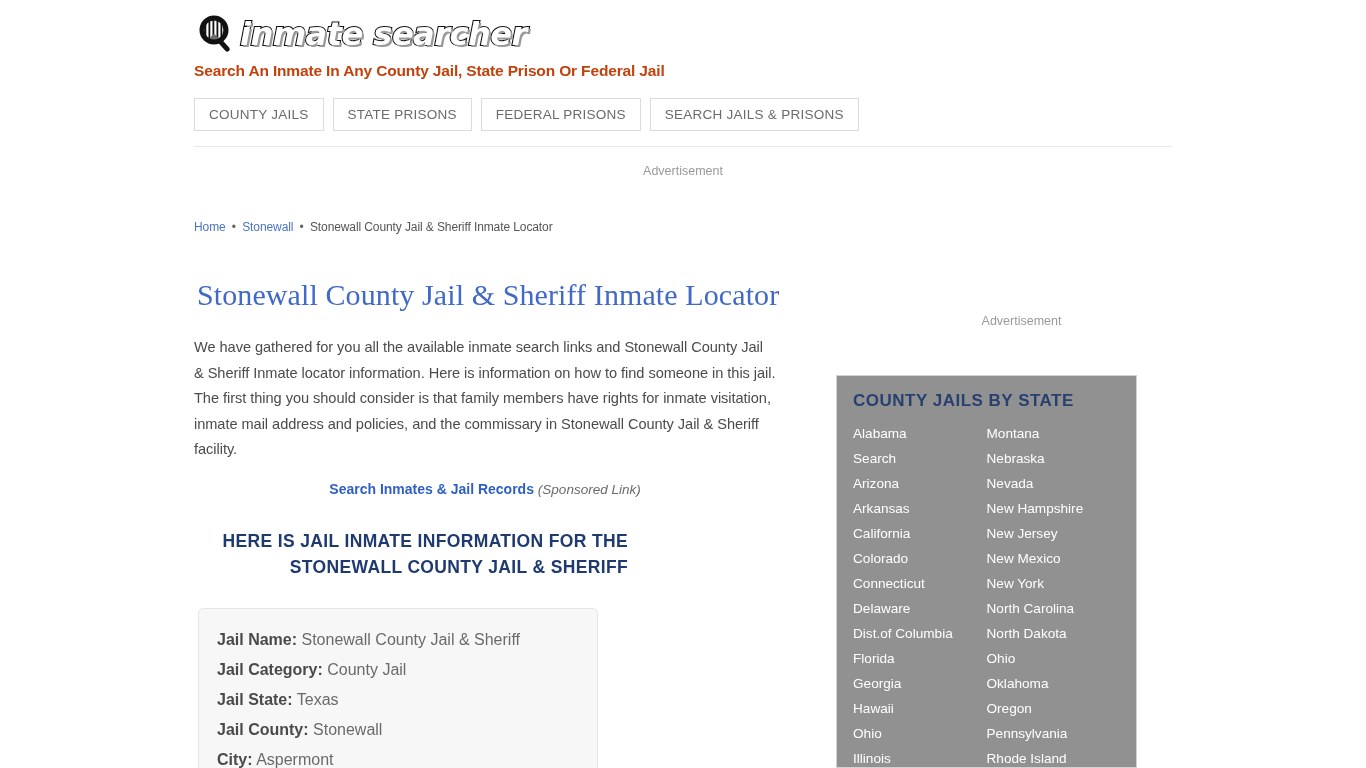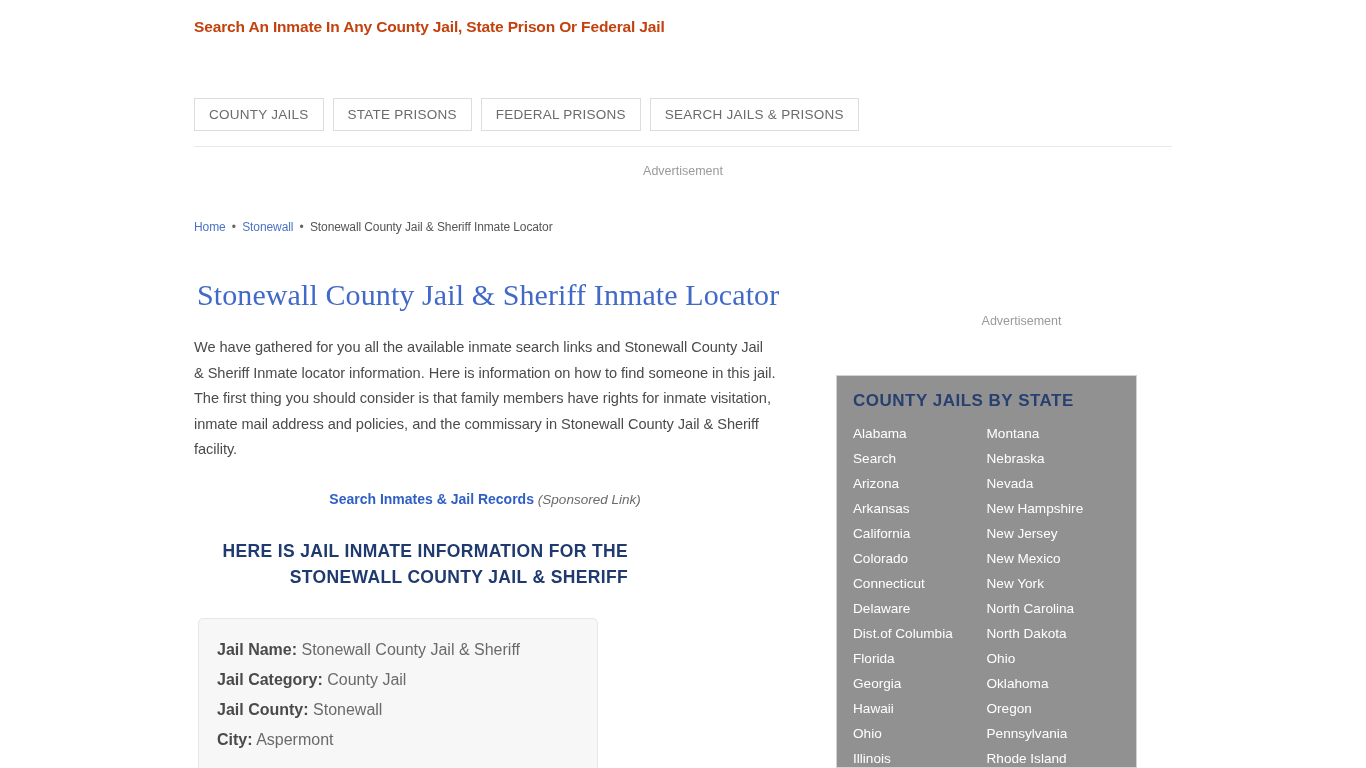--- a/index.html
+++ b/index.html
@@ -153,21 +153,21 @@
   .intro {
     margin: 23px 0 0 0;
     font-size: 14.6px;
     color: #4b4b4b;
     line-height: 25.5px;
     width: 582px;
     letter-spacing: -0.05px;
   }
 
   .sponsor-row {
-    margin: 26px 0 0 0;
+    margin: 16px 0 0 0;
     width: 582px;
     text-align: center;
     font-size: 14px;
     line-height: 20px;
   }
   .sponsor-row a {
     color: #2f5fc4;
     font-weight: bold;
     text-decoration: none;
     cursor: pointer;
@@ -245,20 +245,39 @@
     cursor: pointer;
     white-space: nowrap;
   }
 </style>
 </head>
 <body>
 
 <div class="page">
 
   <div class="header">
+    <div class="logo-row">
+      <span class="logo-mark">
+        <svg width="44" height="42" viewBox="0 0 44 42">
+          <circle cx="20" cy="17" r="14.5" fill="#111111"></circle>
+          <circle cx="20" cy="17" r="10.5" fill="#ffffff"></circle>
+          <g fill="#111111">
+            <rect x="10.5" y="7" width="1.8" height="20"></rect>
+            <rect x="14.5" y="7" width="1.8" height="20"></rect>
+            <rect x="18.5" y="7" width="1.8" height="20"></rect>
+            <rect x="22.5" y="7" width="1.8" height="20"></rect>
+            <rect x="26.5" y="7" width="1.8" height="20"></rect>
+          </g>
+          <path d="M15 27 q5 -11 10 0 z" fill="#6e6e6e"></path>
+          <circle cx="20" cy="17" r="10.5" fill="none" stroke="#111111" stroke-width="2.2"></circle>
+          <rect x="27" y="25" width="5" height="15" rx="2.4" transform="rotate(-42 29.5 32)" fill="#111111"></rect>
+        </svg>
+      </span>
+      <span class="logo-word">inmate searcher</span>
+    </div>
     <div class="tagline">Search An Inmate In Any County Jail, State Prison Or Federal Jail</div>
   </div>
 
   <div class="nav">
     <div class="nav-btn">COUNTY JAILS</div>
     <div class="nav-btn">STATE PRISONS</div>
     <div class="nav-btn">FEDERAL PRISONS</div>
     <div class="nav-btn">SEARCH JAILS &amp; PRISONS</div>
   </div>
   <div class="nav-divider"></div>
@@ -288,20 +307,24 @@
     <h2 class="section-heading">HERE IS JAIL INMATE INFORMATION FOR THE STONEWALL COUNTY JAIL &amp; SHERIFF</h2>
 
     <div class="info-box">
       <div class="info-row">
         <span class="k">Jail Name:</span>
         <span>Stonewall County Jail &amp; Sheriff</span>
       </div>
       <div class="info-row">
         <span class="k">Jail Category:</span>
         <span>County Jail</span>
+      </div>
+      <div class="info-row">
+        <span class="k">Jail State:</span>
+        <span>Texas</span>
       </div>
       <div class="info-row">
         <span class="k">Jail County:</span>
         <span>Stonewall</span>
       </div>
       <div class="info-row">
         <span class="k">City:</span>
         <span>Aspermont</span>
       </div>
 

